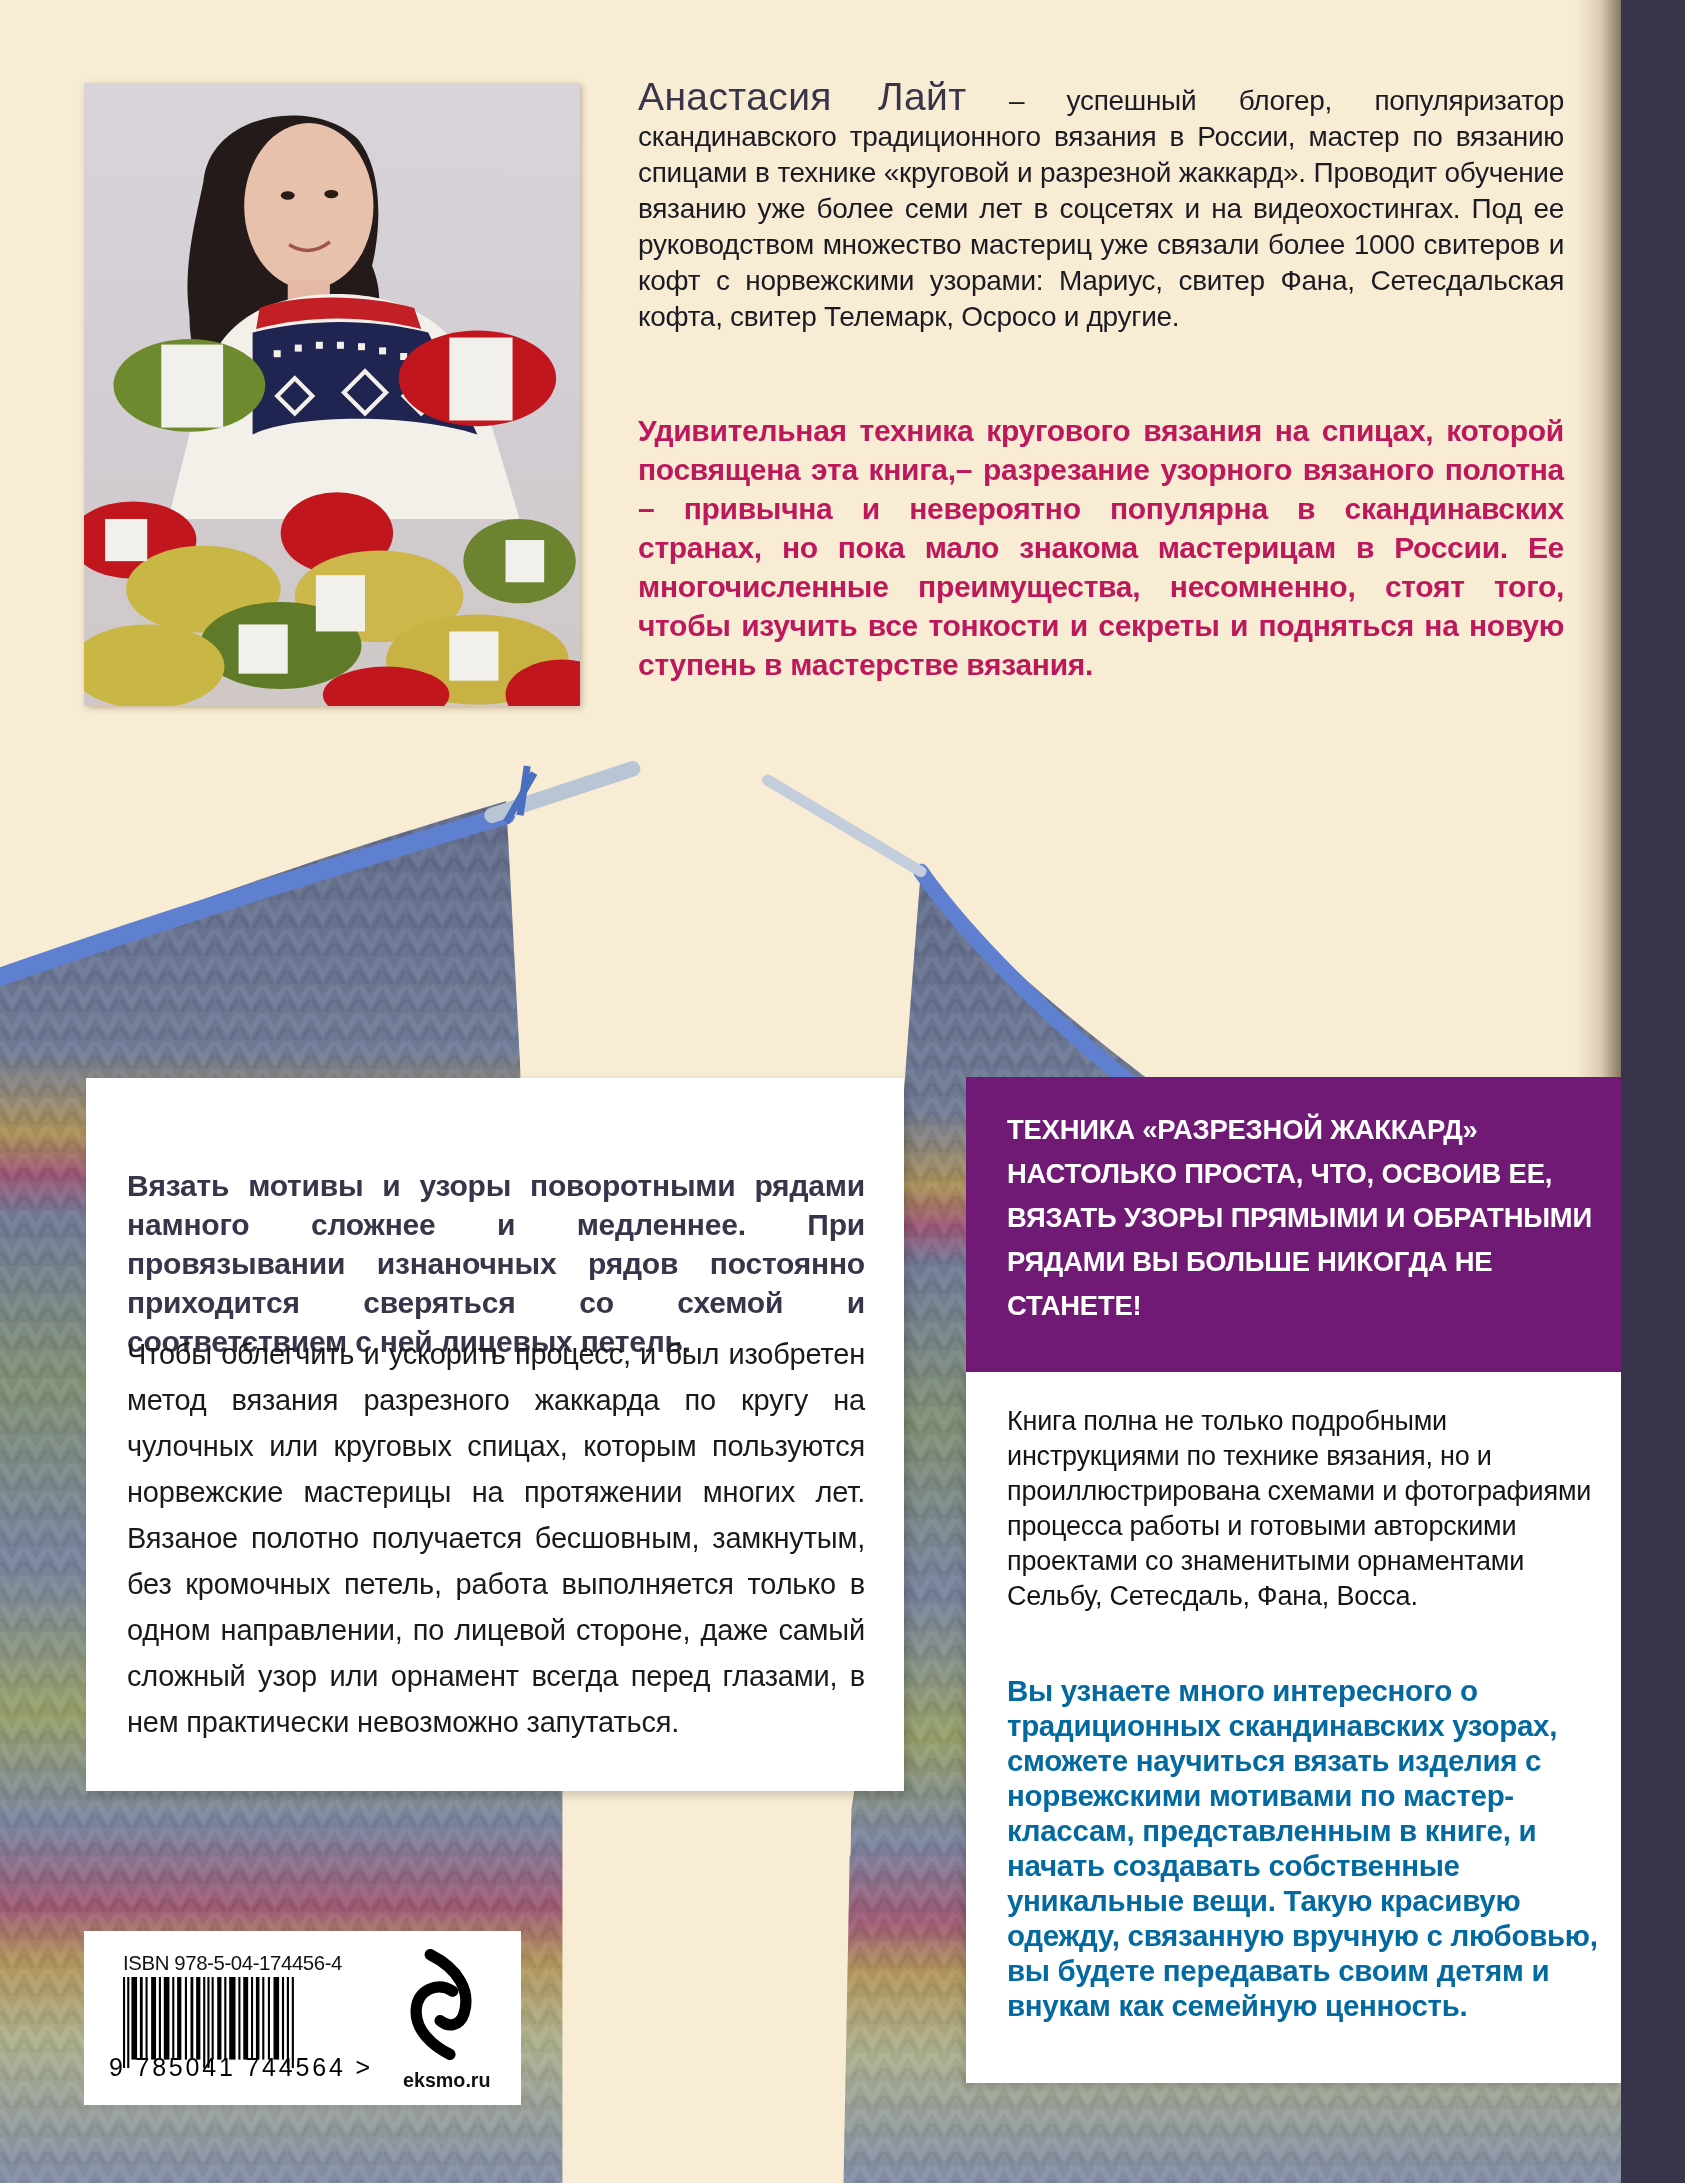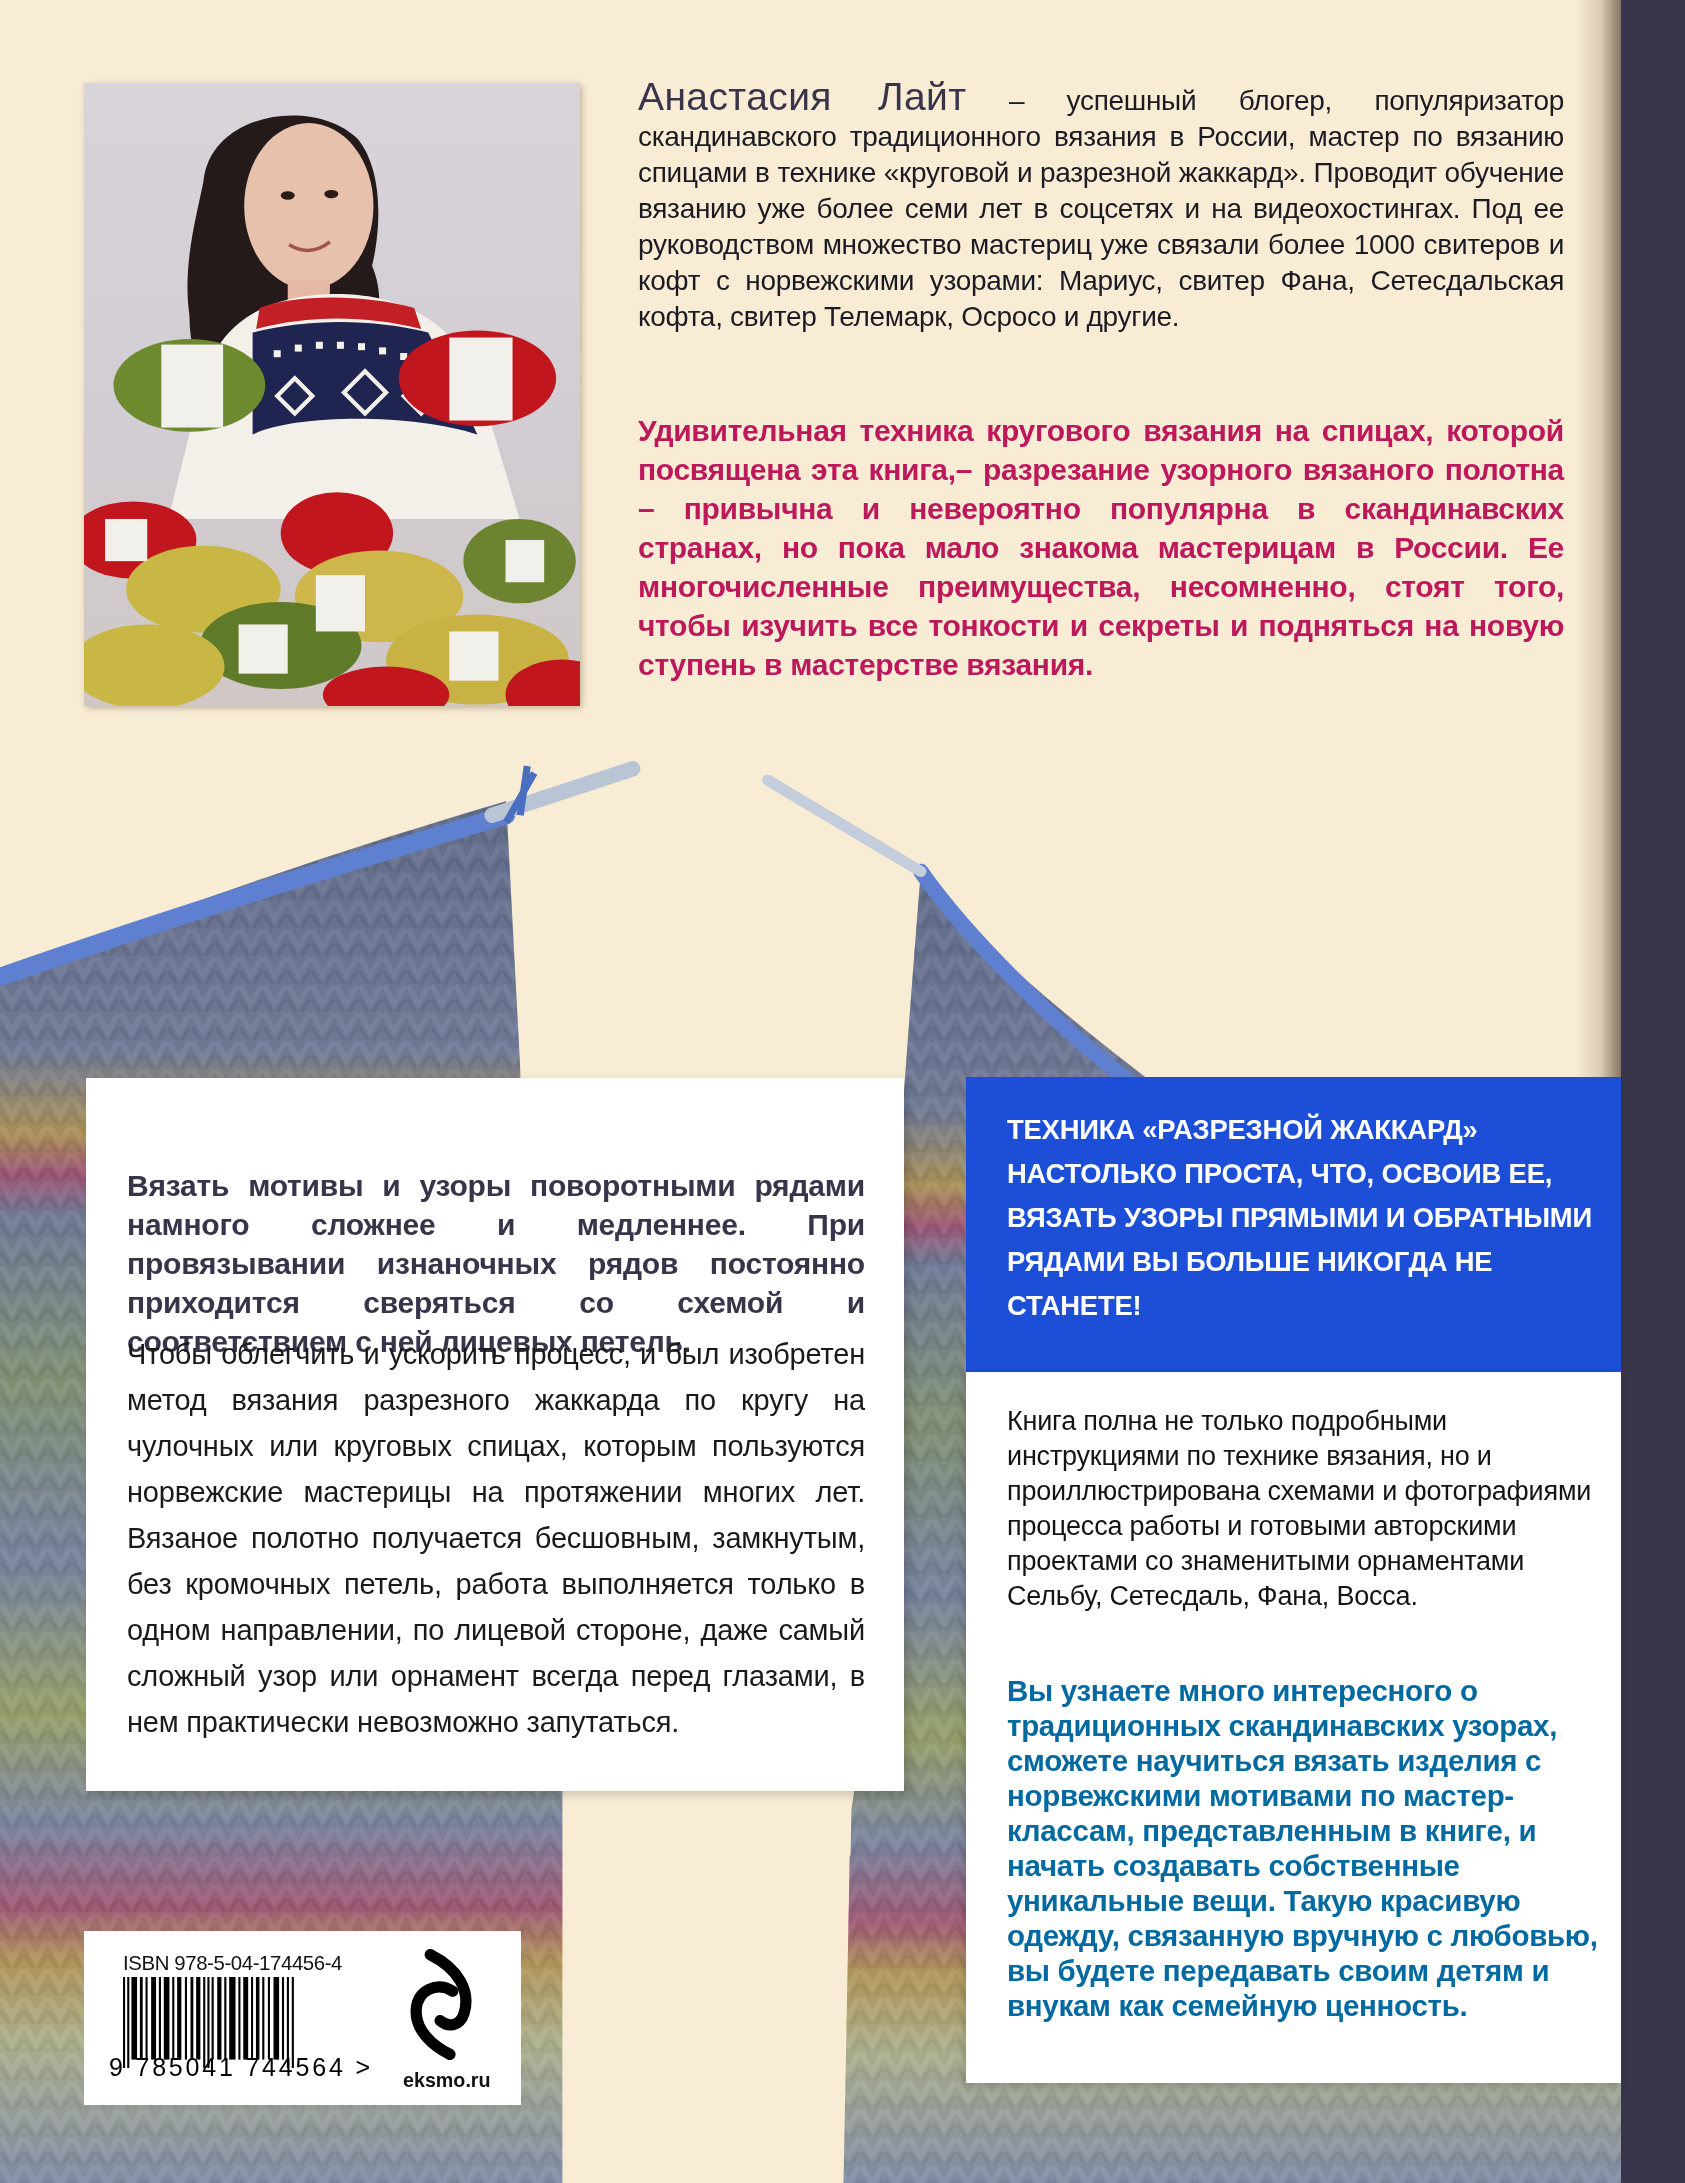--- a/index.html
+++ b/index.html
@@ -31,21 +31,21 @@
 
   
   .box-left { position: absolute; left: 86px; top: 1078px; width: 818px; height: 713px; background: #ffffff;
     box-shadow: 4.2px 4.2px 9.8px rgba(0,0,0,0.18); }
   .box-left .bold-p { position: absolute; left: 41px; top: 42px; width: 738px; font-size: 30px; line-height: 39px;
     font-weight: bold; color: #383449; text-align: justify; letter-spacing: -0.2px; margin-top: 46px; }
   .box-left .reg-p { position: absolute; left: 41px; top: 253px; width: 738px; font-size: 29px; line-height: 46px;
     color: #1a1a1a; text-align: justify; letter-spacing: -0.2px; }
 
   
-  .box-dark { position: absolute; left: 966px; top: 1077px; width: 655px; height: 295px; background: #1d4ed8; }
+  .box-dark { position: absolute; left: 966px; top: 1077px; width: 655px; height: 295px; background: #701a75; }
   .box-dark p { position: absolute; left: 41px; top: 31px; width: 590px; font-size: 27.4px; line-height: 44px;
     font-weight: bold; color: #ffffff; text-transform: uppercase; letter-spacing: -0.2px; }
 
   
   .box-right { position: absolute; left: 966px; top: 1372px; width: 655px; height: 711px; background: #ffffff;
     box-shadow: -2.8px 4.2px 8.4px rgba(0,0,0,0.15); }
   .box-right .reg-p { position: absolute; left: 41px; top: 32px; width: 605px; font-size: 27px; line-height: 35px;
     color: #141414; letter-spacing: -0.2px; }
   .box-right .bold-p { position: absolute; left: 41px; top: 301px; width: 605px; font-size: 29.5px; line-height: 35px;
     font-weight: bold; color: #0369a1; letter-spacing: -0.3px; }

